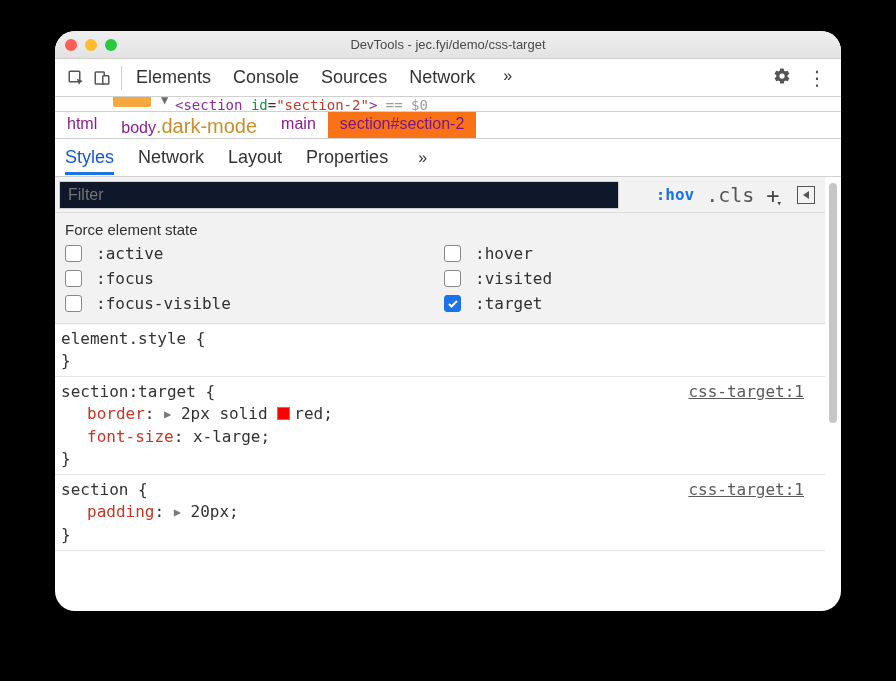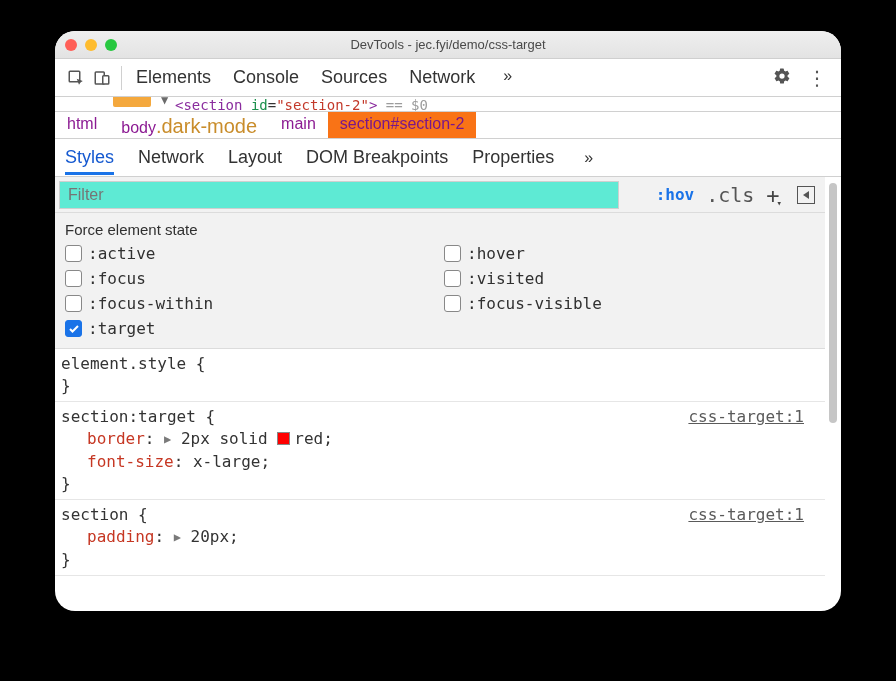--- a/index.html
+++ b/index.html
@@ -99,40 +99,40 @@
   .body-scroll { position: relative; flex: 1 1 auto; overflow: hidden; }
   .scroll-inner { position: absolute; inset: 0 16px 0 0; overflow: hidden; }
   .fakescroll { position:absolute; right:4px; top:6px; width:8px; height:240px; background:#c6c6c6; border-radius:4px; }
 
   .filterbar {
     display: flex; align-items: center; background:#f2f2f2;
     border-bottom: 1px solid #dcdcdc; height: 36px;
   }
   .filter-input {
     flex: 0 0 560px; height: 28px; margin: 0 0 0 4px;
-    border: 1px solid #cfcfcf; background: #5eead4;
+    border: 1px solid #cfcfcf; background: #0f172a;
     font-size: 16px; color:#777; padding: 2px 8px;
     outline:none;
   }
   .filter-tools { display:flex; align-items:center; gap:12px; margin-left:auto; padding-right:10px; font-family: Menlo, Consolas, monospace;}
   .hov { color:#1a73e8; font-weight:600; font-size:16px;}
   .cls { color:#555; font-size:20px;}
   .plus { color:#444; font-size:22px; line-height:1; position:relative; top:1px; }
   .plus-sub{font-size:9px; position:relative; top:4px; left:-3px; color:#444;}
   .statebox { width:18px; height:18px; border:1.5px solid #555; display:inline-flex; align-items:center; justify-content:center;}
   .statebox .tri{width:0;height:0;border-top:4px solid transparent;border-bottom:4px solid transparent;border-right:6px solid #555;}
 
   .force-panel {
     background:#f2f2f2; border-bottom:1px solid #dcdcdc;
     padding: 8px 10px 10px 10px;
     font-family: Menlo, Consolas, monospace; font-size:16px;
   }
   .force-title { font-family: "Helvetica Neue", Arial, sans-serif; font-size:15px; color:#303030; margin-bottom:6px;}
   .force-grid { display:grid; grid-template-columns: 1fr 1fr; row-gap:6px; column-gap:8px;}
-  .chk { display:flex; align-items:center; gap:6px; color:#303030;}
+  .chk { display:flex; align-items:center; gap:14px; color:#303030;}
   .box { width:17px; height:17px; border:1.5px solid #888; border-radius:3px; background:#fff; display:inline-flex; align-items:center; justify-content:center;}
   .box.checked{ background:#1a73e8; border-color:#1a73e8; }
   .box.checked svg{ width:12px; height:12px; }
 
   .rule {
     border-bottom: 1px solid #e6e6e6;
     padding: 4px 6px 4px 6px;
     font-family: Menlo, Consolas, monospace; font-size:16px; color:#333;
     position:relative;
     line-height: 22px;
@@ -203,21 +203,20 @@
     <span class="crumb"><span>html</span></span>
     <span class="crumb"><span>body</span><span class="cls">.dark-mode</span></span>
     <span class="crumb"><span>main</span></span>
     <span class="crumb selected"><span>section</span><span>#section-2</span></span>
   </div>
 
   <div class="subtabs">
     <span class="subtab active">Styles</span>
     <span class="subtab">Network</span>
     <span class="subtab">Layout</span>
-    <span class="subtab">DOM Breakpoints</span>
     <span class="subtab">Properties</span>
     <span class="more-chevrons">»</span>
   </div>
 
   <div class="body-scroll">
     <div class="fakescroll"></div>
     <div class="scroll-inner">
 
       <div class="filterbar">
         <input class="filter-input" placeholder="Filter" style="">
@@ -245,24 +244,20 @@
             <div class="chk">
               <span class="box"></span>
               <span>:focus</span>
             </div>
             <div class="chk">
               <span class="box"></span>
               <span>:visited</span>
             </div>
             <div class="chk">
               <span class="box"></span>
-              <span>:focus-within</span>
-            </div>
-            <div class="chk">
-              <span class="box"></span>
               <span>:focus-visible</span>
             </div>
             <div class="chk">
               <span class="box checked">
                 <svg viewBox="0 0 24 24" fill="none" stroke="#fff" stroke-width="4">
                   <path d="M4 12l5 5L20 6"></path>
                 </svg>
               </span>
               <span>:target</span>
             </div>

